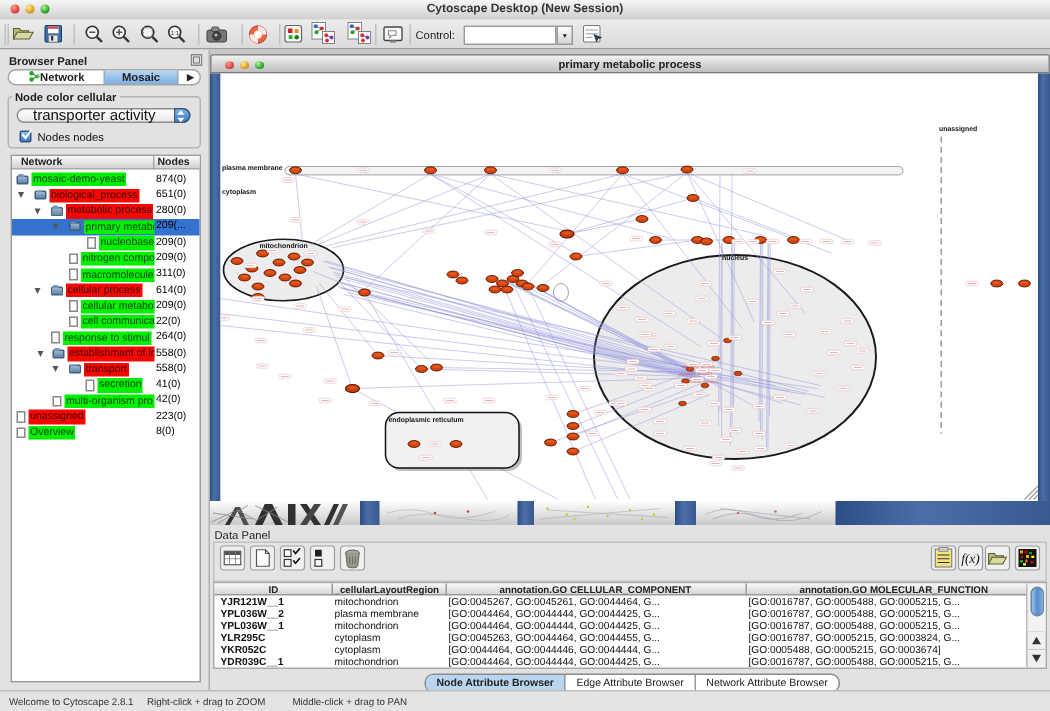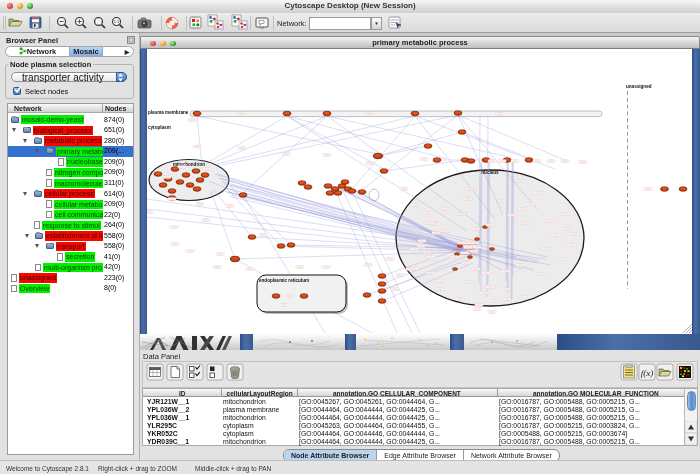--- a/index.html
+++ b/index.html
@@ -164,56 +164,56 @@
         <rect x="4" y="9" width="4" height="1.5" fill="#888"></rect>
       </g>
 <g transform="translate(389,3)">
         <rect x="0" y="1" width="11" height="11" rx="1" fill="#fdfdfd" stroke="#777" stroke-width="0.7"></rect>
         <line x1="1.5" y1="4" x2="9.5" y2="4" stroke="#99b" stroke-width="0.8"></line>
         <line x1="1.5" y1="6.5" x2="9.5" y2="6.5" stroke="#99b" stroke-width="0.8"></line>
         <line x1="1.5" y1="9" x2="6" y2="9" stroke="#99b" stroke-width="0.8"></line>
         <path d="M7 7 L12 9 L9.5 9.8 L8.8 12 Z" fill="#345" stroke="#123" stroke-width="0.4"></path>
       </g>
   </svg>
-  <span id="searchlbl">Network:</span>
+  <span id="searchlbl">Control:</span>
   <div id="searchbox"></div>
   <div id="searchdd">▼</div>
 </div>
 <div class="abs" id="cpanel">
   <div class="hdr">Browser Panel</div>
   <svg class="abs" style="left:127px;top:3px" width="8" height="8">
       <rect x="0.5" y="0.5" width="7" height="7" fill="none" stroke="#777" stroke-width="0.8"></rect>
       <rect x="2" y="2" width="4" height="4" fill="none" stroke="#777" stroke-width="0.7"></rect>
     </svg>
   <div id="cptabs">
       <span class="seg" style="left:0;width:63px;"><svg width="8" height="8" style="vertical-align:-1px">
           <circle cx="2" cy="1.8" r="1.5" fill="#2a2"></circle>
           <circle cx="2" cy="6" r="1.5" fill="#2a2"></circle>
           <circle cx="6" cy="4" r="1.5" fill="#6c6"></circle>
           <line x1="2" y1="1.8" x2="6" y2="4" stroke="#383" stroke-width="0.7"></line>
           <line x1="2" y1="6" x2="6" y2="4" stroke="#383" stroke-width="0.7"></line>
         </svg>Network</span>
-      <span class="seg" style="left:63px;width:34px;background:linear-gradient(#b7d6f3,#7fb0e4);border-left:1px solid #98a9bb;border-right:1px solid #98a9bb;">Mosaic</span>
+      <span class="seg" style="left:63px;width:50px;background:linear-gradient(#b7d6f3,#7fb0e4);border-left:1px solid #98a9bb;border-right:1px solid #98a9bb;">Mosaic</span>
       <span class="seg" style="left:113px;width:16px;font-size:6px;">▶</span>
     </div>
   <div id="groupbox"></div>
-  <div id="grouplbl">Node plasma selection</div>
+  <div id="grouplbl">Node color cellular</div>
   <div id="combo">
       <span class="txt">transporter activity</span>
       <span class="stepper"></span>
       <svg style="position:absolute;right:1px;top:0" width="9" height="9">
         <path d="M4.5 0.5 L7 3.5 L2 3.5 Z" fill="#fff"></path>
         <path d="M4.5 8.5 L7 5.5 L2 5.5 Z" fill="#fff"></path>
       </svg>
     </div>
   <div id="checkbox"></div>
   <svg class="abs" style="left:13px;top:52px" width="10" height="11">
       <path d="M2 4.5 L4 7 L8 1.5" fill="none" stroke="#fff" stroke-width="1.4"></path>
     </svg>
-  <div id="checklbl">Select nodes</div>
+  <div id="checklbl">Nodes nodes</div>
   <div id="tree">
     <div id="treehdr">
         <span style="position:absolute;left:6px;top:0.5px">Network</span>
         <span style="position:absolute;left:97px;top:0.5px">Nodes</span>
       <div style="position:absolute;left:94px;top:0;width:1px;height:9px;background:#a9a9a9"></div>
     </div>
 <div class="trow" style="top:10.6px;">
         <span class="fold" style="left:3px"></span>
         <span class="lbl" style="left:13px;background:#00f000;color:#0a3d00;max-width:82px;">mosaic-demo-yeast</span>
         <span class="cnt">874(0)</span>

